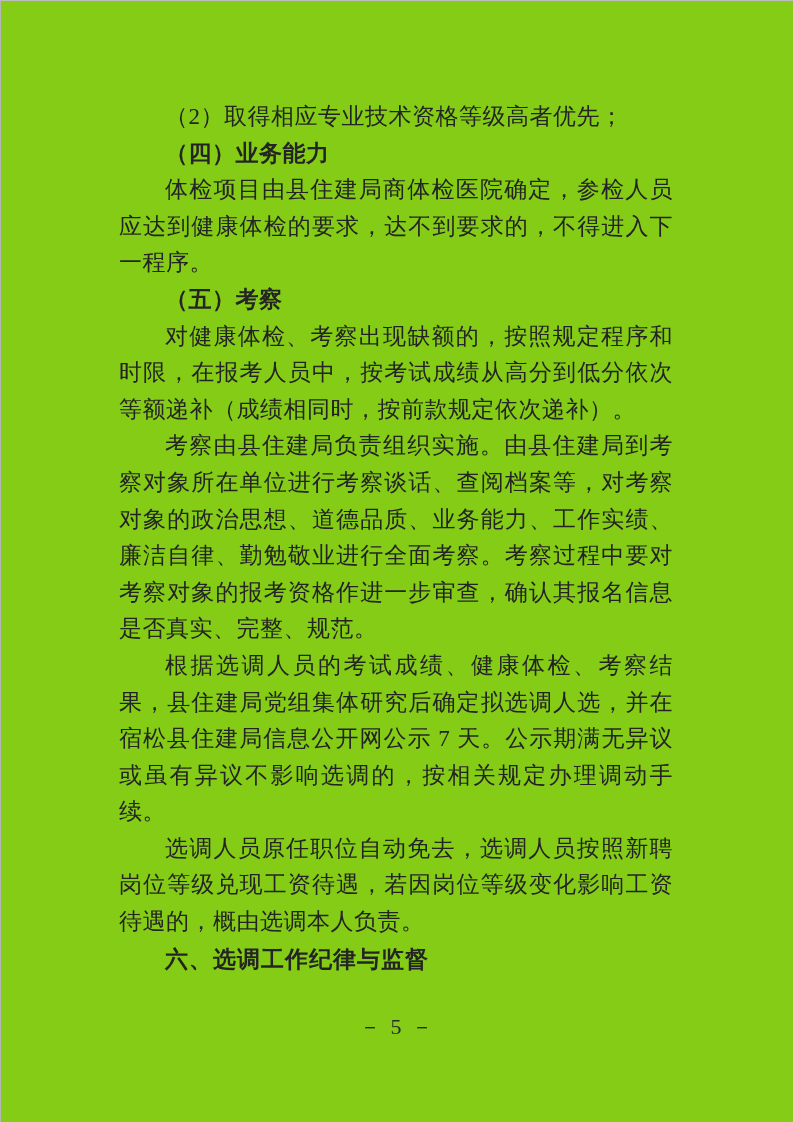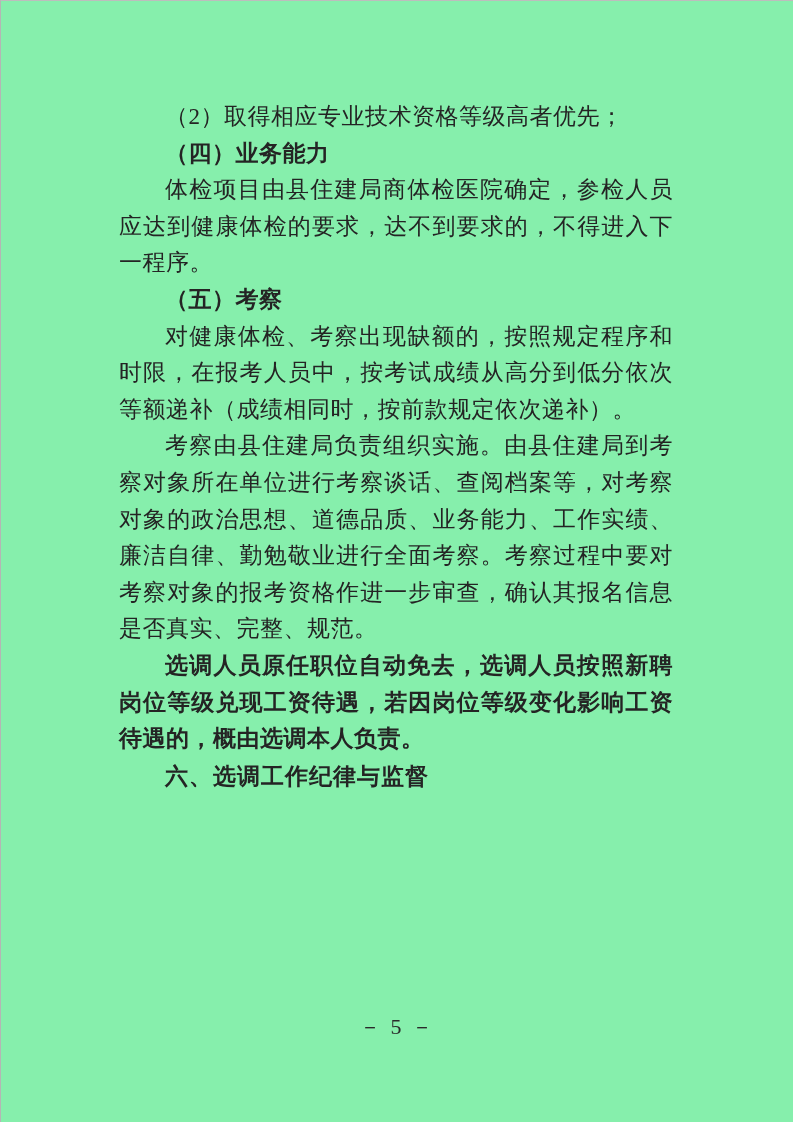--- a/index.html
+++ b/index.html
@@ -4,21 +4,21 @@
 <style>
   html, body {
     margin: 0;
     padding: 0;
     background: #ffffff;
   }
   .page {
     position: relative;
     width: 793px;
     height: 1122px;
-    background: #86efac;
+    background: #84cc16;
     box-sizing: border-box;
     border-top: 1px solid #bdbdbd;
     border-left: 1px solid #b5b5b5;
     overflow: hidden;
     font-family: "Liberation Serif", "DejaVu Serif", serif;
     color: #242424;
   }
   .content {
     position: absolute;
     top: 98px;
@@ -31,21 +31,21 @@
     line-height: 36.6px;
     text-align: justify;
     text-indent: 2em;
     letter-spacing: 0.5px;
   }
   .content p.subheading {
     font-weight: bold;
     text-align: left;
   }
   .content p.bold-para {
-    font-weight: bold;
+    font-weight: normal;
   }
   .content p.section-heading {
     font-family: "Liberation Sans", "DejaVu Sans", sans-serif;
     font-weight: 600;
     text-align: left;
     letter-spacing: 1px;
   }
   .page-footer {
     position: absolute;
     top: 1011px;
@@ -61,17 +61,18 @@
 <body>
 
 <div class="page">
   <div class="content">
     <p class="body-para">（2）取得相应专业技术资格等级高者优先；</p>
     <p class="subheading">（四）业务能力</p>
     <p class="body-para">体检项目由县住建局商体检医院确定，参检人员应达到健康体检的要求，达不到要求的，不得进入下一程序。</p>
     <p class="subheading">（五）考察</p>
     <p class="body-para">对健康体检、考察出现缺额的，按照规定程序和时限，在报考人员中，按考试成绩从高分到低分依次等额递补（成绩相同时，按前款规定依次递补）。</p>
     <p class="body-para">考察由县住建局负责组织实施。由县住建局到考察对象所在单位进行考察谈话、查阅档案等，对考察对象的政治思想、道德品质、业务能力、工作实绩、廉洁自律、勤勉敬业进行全面考察。考察过程中要对考察对象的报考资格作进一步审查，确认其报名信息是否真实、完整、规范。</p>
+    <p class="body-para">根据选调人员的考试成绩、健康体检、考察结果，县住建局党组集体研究后确定拟选调人选，并在宿松县住建局信息公开网公示 7 天。公示期满无异议或虽有异议不影响选调的，按相关规定办理调动手续。</p>
     <p class="bold-para">选调人员原任职位自动免去，选调人员按照新聘岗位等级兑现工资待遇，若因岗位等级变化影响工资待遇的，概由选调本人负责。</p>
     <p class="section-heading">六、选调工作纪律与监督</p>
   </div>
   <div class="page-footer">－ 5 －</div>
 </div>
 
 </body></html>

